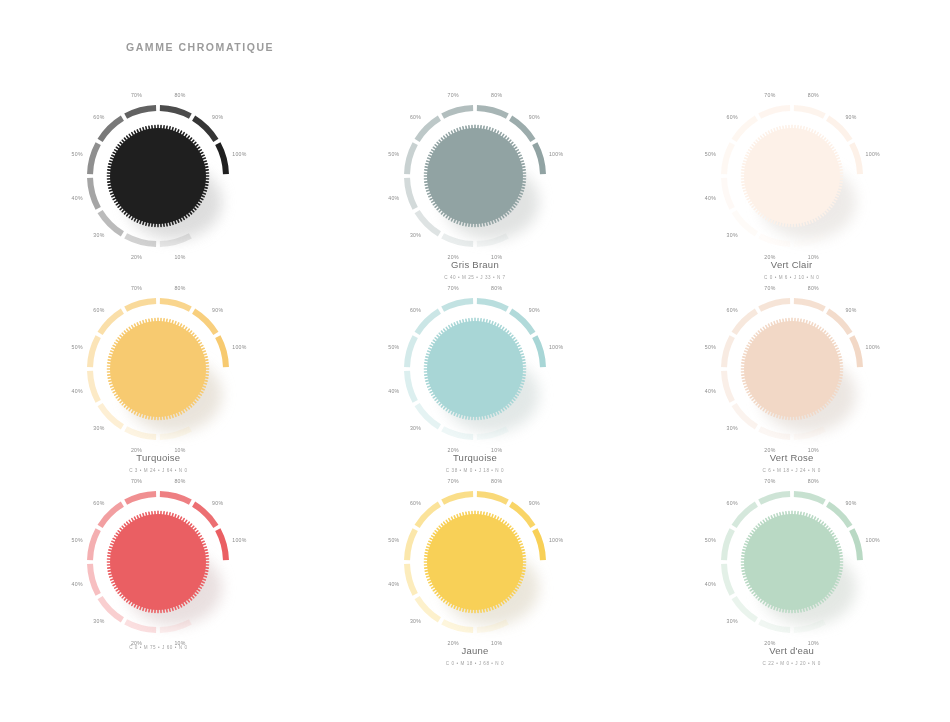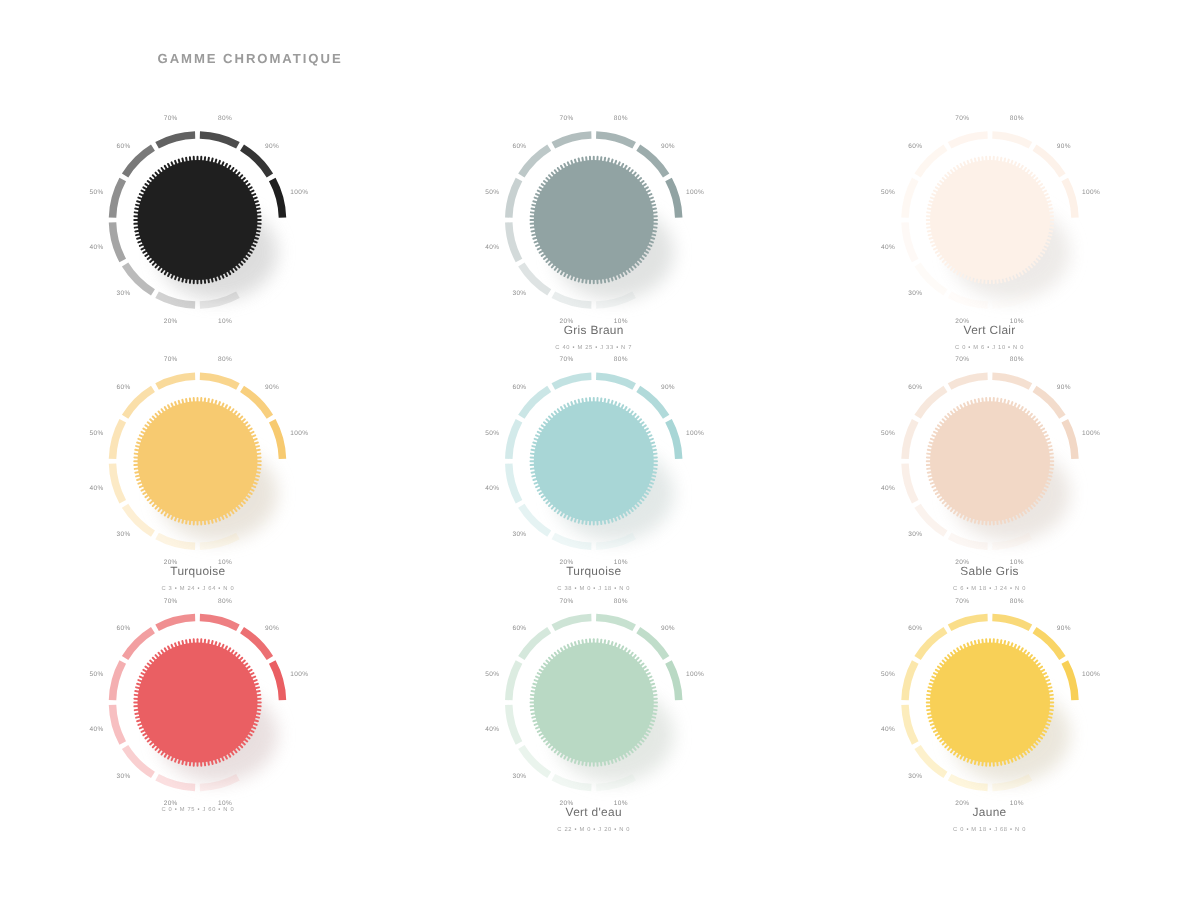--- a/index.html
+++ b/index.html
@@ -937,21 +937,21 @@
         <div class="tick-label" style="left: 40.603px; top: 135.397px;">30%</div>
         <div class="tick-label" style="left: 18.8622px; top: 97.7408px;">40%</div>
         <div class="tick-label" style="left: 18.8622px; top: 54.2592px;">50%</div>
         <div class="tick-label" style="left: 40.603px; top: 16.603px;">60%</div>
         <div class="tick-label" style="left: 78.2592px; top: -5.13777px;">70%</div>
         <div class="tick-label" style="left: 121.741px; top: -5.13777px;">80%</div>
         <div class="tick-label" style="left: 159.397px; top: 16.603px;">90%</div>
         <div class="tick-label" style="left: 181.138px; top: 54.2592px;">100%</div>
       </div>
       <div class="caption">
-        <div class="name">Sable Gris</div>
+        <div class="name">Vert Rose</div>
         <div class="cmyk">C 6 • M 18 • J 24 • N 0</div>
       </div>
     </div>
     <div class="swatch">
       <div class="dial-wrap">
         <svg class="dial-svg" viewBox="0 0 200 152">
           <defs>
             <filter id="blur6" x="-60%" y="-60%" width="240%" height="240%">
               <feGaussianBlur stdDeviation="7"></feGaussianBlur>
             </filter>
@@ -1087,20 +1087,163 @@
         <div class="tick-label" style="left: 181.138px; top: 54.2592px;">100%</div>
       </div>
       <div class="caption">
         <div class="cmyk">C 0 • M 75 • J 60 • N 0</div>
       </div>
     </div>
     <div class="swatch">
       <div class="dial-wrap">
         <svg class="dial-svg" viewBox="0 0 200 152">
           <defs>
+            <filter id="blur7" x="-60%" y="-60%" width="240%" height="240%">
+              <feGaussianBlur stdDeviation="7"></feGaussianBlur>
+            </filter>
+          </defs>
+          <ellipse cx="116" cy="102" rx="48" ry="38" fill="#e7e2d5" opacity="0.85" filter="url(#blur7)"></ellipse>
+          <path d="M 132.3424462167787 135.81610295492993 A 68 68 0 0 1 101.89867143320268 143.9734878227441" stroke="#f8d057" stroke-opacity="0.1" stroke-width="6" fill="none" stroke-linecap="butt"></path>
+          <path d="M 98.10132856679733 143.9734878227441 A 68 68 0 0 1 67.6575537832213 135.81610295492993" stroke="#f8d057" stroke-opacity="0.2" stroke-width="6" fill="none" stroke-linecap="butt"></path>
+          <path d="M 64.36895839403462 133.91743152172725 A 68 68 0 0 1 42.082568478272755 111.63104160596538" stroke="#f8d057" stroke-opacity="0.3" stroke-width="6" fill="none" stroke-linecap="butt"></path>
+          <path d="M 40.18389704507009 108.34244621677874 A 68 68 0 0 1 32.02651217725591 77.89867143320275" stroke="#f8d057" stroke-opacity="0.4" stroke-width="6" fill="none" stroke-linecap="butt"></path>
+          <path d="M 32.02651217725591 74.10132856679732 A 68 68 0 0 1 40.18389704507005 43.65755378322133" stroke="#f8d057" stroke-opacity="0.5" stroke-width="6" fill="none" stroke-linecap="butt"></path>
+          <path d="M 42.08256847827276 40.36895839403461 A 68 68 0 0 1 64.36895839403459 18.082568478272783" stroke="#f8d057" stroke-opacity="0.6" stroke-width="6" fill="none" stroke-linecap="butt"></path>
+          <path d="M 67.65755378322132 16.18389704507007 A 68 68 0 0 1 98.1013285667973 8.02651217725591" stroke="#f8d057" stroke-opacity="0.7" stroke-width="6" fill="none" stroke-linecap="butt"></path>
+          <path d="M 101.89867143320274 8.02651217725591 A 68 68 0 0 1 132.34244621677865 16.183897045070047" stroke="#f8d057" stroke-opacity="0.8" stroke-width="6" fill="none" stroke-linecap="butt"></path>
+          <path d="M 135.63104160596538 18.082568478272762 A 68 68 0 0 1 157.91743152172722 40.368958394034586" stroke="#f8d057" stroke-opacity="0.9" stroke-width="6" fill="none" stroke-linecap="butt"></path>
+          <path d="M 159.81610295492993 43.65755378322131 A 68 68 0 0 1 167.9734878227441 74.10132856679729" stroke="#f8d057" stroke-opacity="1" stroke-width="6" fill="none" stroke-linecap="butt"></path>
+          <g>
+            <line x1="100" y1="29.5" x2="100" y2="25.4" stroke="#f8d057" stroke-width="1.6" stroke-linecap="round"></line>
+            <line x1="102.80760013013631" y1="29.584836728615734" x2="103.05515196956767" y2="25.492316956300137" stroke="#f8d057" stroke-width="1.6" stroke-linecap="round"></line>
+            <line x1="105.60495563187253" y1="29.839037354440492" x2="106.09915602091935" y2="25.768930970638465" stroke="#f8d057" stroke-width="1.6" stroke-linecap="round"></line>
+            <line x1="108.38185925834662" y1="30.261674326957824" x2="109.12090491338364" y2="26.228832708474535" stroke="#f8d057" stroke-width="1.6" stroke-linecap="round"></line>
+            <line x1="111.12817838937143" y1="30.85120548968858" x2="112.10937261295041" y2="26.870344038241768" stroke="#f8d057" stroke-width="1.6" stroke-linecap="round"></line>
+            <line x1="113.83389200426694" y1="31.60547970735263" x2="115.05365452507327" y2="27.69112415466759" stroke="#f8d057" stroke-width="1.6" stroke-linecap="round"></line>
+            <line x1="116.48912724747791" y1="32.52174471512821" x2="117.9430072843523" y2="28.68817812011801" stroke="#f8d057" stroke-width="1.6" stroke-linecap="round"></line>
+            <line x1="119.08419545355318" y1="33.596657161367816" x2="120.76688795590948" y2="29.857867792800242" stroke="#f8d057" stroke-width="1.6" stroke-linecap="round"></line>
+            <line x1="121.60962750003524" y1="34.82629480712574" x2="123.5149925054147" y2="31.19592510194758" stroke="#f8d057" stroke-width="1.6" stroke-linecap="round"></line>
+            <line x1="124.05620835926103" y1="36.20617083798269" x2="126.17729339738943" y2="32.69746762154676" stroke="#f8d057" stroke-width="1.6" stroke-linecap="round"></line>
+            <line x1="126.41501072299874" y1="37.73125023594498" x2="128.74407618459648" y2="34.35701638578098" stroke="#f8d057" stroke-width="1.6" stroke-linecap="round"></line>
+            <line x1="128.67742757722726" y1="39.39596815167916" x2="131.20597495500428" y2="36.16851588118206" stroke="#f8d057" stroke-width="1.6" stroke-linecap="round"></line>
+            <line x1="130.835203608197" y1="41.1942502100438" x2="133.55400650698425" y2="38.12535614254229" stroke="#f8d057" stroke-width="1.6" stroke-linecap="round"></line>
+            <line x1="132.88046532517447" y1="43.119534674825545" x2="135.7796031280393" y2="40.220396871960695" stroke="#f8d057" stroke-width="1.6" stroke-linecap="round"></line>
+            <line x1="134.8057497899562" y1="45.16479639180303" x2="137.87464385745773" y2="42.44599349301577" stroke="#f8d057" stroke-width="1.6" stroke-linecap="round"></line>
+            <line x1="136.60403184832083" y1="47.32257242277275" x2="139.83148411881794" y2="44.79402504499572" stroke="#f8d057" stroke-width="1.6" stroke-linecap="round"></line>
+            <line x1="138.26874976405503" y1="49.584989277001256" x2="141.64298361421902" y2="47.25592381540352" stroke="#f8d057" stroke-width="1.6" stroke-linecap="round"></line>
+            <line x1="139.79382916201732" y1="51.94379164073896" x2="143.30253237845324" y2="49.822706602610566" stroke="#f8d057" stroke-width="1.6" stroke-linecap="round"></line>
+            <line x1="141.17370519287425" y1="54.39037249996476" x2="144.80407489805242" y2="52.48500749458531" stroke="#f8d057" stroke-width="1.6" stroke-linecap="round"></line>
+            <line x1="142.40334283863217" y1="56.91580454644681" x2="146.14213220719975" y2="55.233112044090504" stroke="#f8d057" stroke-width="1.6" stroke-linecap="round"></line>
+            <line x1="143.4782552848718" y1="59.51087275252209" x2="147.311821879882" y2="58.056992715647695" stroke="#f8d057" stroke-width="1.6" stroke-linecap="round"></line>
+            <line x1="144.39452029264737" y1="62.16610799573306" x2="148.3088758453324" y2="60.94634547492673" stroke="#f8d057" stroke-width="1.6" stroke-linecap="round"></line>
+            <line x1="145.1487945103114" y1="64.87182161062857" x2="149.12965596175823" y2="63.890627387049584" stroke="#f8d057" stroke-width="1.6" stroke-linecap="round"></line>
+            <line x1="145.73832567304217" y1="67.61814074165338" x2="149.77116729152547" y2="66.87909508661636" stroke="#f8d057" stroke-width="1.6" stroke-linecap="round"></line>
+            <line x1="146.1609626455595" y1="70.39504436812749" x2="150.23106902936155" y2="69.90084397908066" stroke="#f8d057" stroke-width="1.6" stroke-linecap="round"></line>
+            <line x1="146.41516327138427" y1="73.1923998698637" x2="150.50768304369987" y2="72.94484803043234" stroke="#f8d057" stroke-width="1.6" stroke-linecap="round"></line>
+            <line x1="146.5" y1="76" x2="150.6" y2="76" stroke="#f8d057" stroke-width="1.6" stroke-linecap="round"></line>
+            <line x1="146.41516327138427" y1="78.80760013013631" x2="150.50768304369987" y2="79.05515196956767" stroke="#f8d057" stroke-width="1.6" stroke-linecap="round"></line>
+            <line x1="146.1609626455595" y1="81.60495563187253" x2="150.23106902936155" y2="82.09915602091935" stroke="#f8d057" stroke-width="1.6" stroke-linecap="round"></line>
+            <line x1="145.73832567304217" y1="84.38185925834662" x2="149.77116729152547" y2="85.12090491338364" stroke="#f8d057" stroke-width="1.6" stroke-linecap="round"></line>
+            <line x1="145.1487945103114" y1="87.12817838937144" x2="149.12965596175823" y2="88.10937261295042" stroke="#f8d057" stroke-width="1.6" stroke-linecap="round"></line>
+            <line x1="144.39452029264737" y1="89.83389200426694" x2="148.3088758453324" y2="91.05365452507327" stroke="#f8d057" stroke-width="1.6" stroke-linecap="round"></line>
+            <line x1="143.4782552848718" y1="92.48912724747791" x2="147.311821879882" y2="93.9430072843523" stroke="#f8d057" stroke-width="1.6" stroke-linecap="round"></line>
+            <line x1="142.40334283863217" y1="95.08419545355319" x2="146.14213220719975" y2="96.76688795590951" stroke="#f8d057" stroke-width="1.6" stroke-linecap="round"></line>
+            <line x1="141.17370519287425" y1="97.60962750003523" x2="144.80407489805242" y2="99.51499250541468" stroke="#f8d057" stroke-width="1.6" stroke-linecap="round"></line>
+            <line x1="139.79382916201732" y1="100.05620835926103" x2="143.30253237845324" y2="102.17729339738943" stroke="#f8d057" stroke-width="1.6" stroke-linecap="round"></line>
+            <line x1="138.26874976405503" y1="102.41501072299874" x2="141.64298361421902" y2="104.74407618459648" stroke="#f8d057" stroke-width="1.6" stroke-linecap="round"></line>
+            <line x1="136.60403184832083" y1="104.67742757722726" x2="139.83148411881794" y2="107.2059749550043" stroke="#f8d057" stroke-width="1.6" stroke-linecap="round"></line>
+            <line x1="134.8057497899562" y1="106.83520360819698" x2="137.87464385745773" y2="109.55400650698425" stroke="#f8d057" stroke-width="1.6" stroke-linecap="round"></line>
+            <line x1="132.88046532517447" y1="108.88046532517446" x2="135.7796031280393" y2="111.7796031280393" stroke="#f8d057" stroke-width="1.6" stroke-linecap="round"></line>
+            <line x1="130.835203608197" y1="110.8057497899562" x2="133.55400650698425" y2="113.87464385745771" stroke="#f8d057" stroke-width="1.6" stroke-linecap="round"></line>
+            <line x1="128.67742757722726" y1="112.60403184832083" x2="131.20597495500428" y2="115.83148411881794" stroke="#f8d057" stroke-width="1.6" stroke-linecap="round"></line>
+            <line x1="126.41501072299874" y1="114.26874976405503" x2="128.74407618459648" y2="117.64298361421902" stroke="#f8d057" stroke-width="1.6" stroke-linecap="round"></line>
+            <line x1="124.05620835926103" y1="115.79382916201732" x2="126.17729339738943" y2="119.30253237845324" stroke="#f8d057" stroke-width="1.6" stroke-linecap="round"></line>
+            <line x1="121.60962750003523" y1="117.17370519287425" x2="123.51499250541468" y2="120.80407489805242" stroke="#f8d057" stroke-width="1.6" stroke-linecap="round"></line>
+            <line x1="119.08419545355318" y1="118.40334283863218" x2="120.76688795590948" y2="122.14213220719975" stroke="#f8d057" stroke-width="1.6" stroke-linecap="round"></line>
+            <line x1="116.48912724747791" y1="119.47825528487179" x2="117.9430072843523" y2="123.31182187988199" stroke="#f8d057" stroke-width="1.6" stroke-linecap="round"></line>
+            <line x1="113.83389200426693" y1="120.39452029264737" x2="115.05365452507326" y2="124.30887584533241" stroke="#f8d057" stroke-width="1.6" stroke-linecap="round"></line>
+            <line x1="111.12817838937143" y1="121.14879451031142" x2="112.10937261295041" y2="125.12965596175823" stroke="#f8d057" stroke-width="1.6" stroke-linecap="round"></line>
+            <line x1="108.38185925834662" y1="121.73832567304217" x2="109.12090491338364" y2="125.77116729152547" stroke="#f8d057" stroke-width="1.6" stroke-linecap="round"></line>
+            <line x1="105.60495563187251" y1="122.16096264555951" x2="106.09915602091934" y2="126.23106902936154" stroke="#f8d057" stroke-width="1.6" stroke-linecap="round"></line>
+            <line x1="102.8076001301363" y1="122.41516327138427" x2="103.05515196956766" y2="126.50768304369987" stroke="#f8d057" stroke-width="1.6" stroke-linecap="round"></line>
+            <line x1="100" y1="122.5" x2="100" y2="126.6" stroke="#f8d057" stroke-width="1.6" stroke-linecap="round"></line>
+            <line x1="97.19239986986368" y1="122.41516327138427" x2="96.94484803043231" y2="126.50768304369987" stroke="#f8d057" stroke-width="1.6" stroke-linecap="round"></line>
+            <line x1="94.39504436812747" y1="122.16096264555951" x2="93.90084397908065" y2="126.23106902936154" stroke="#f8d057" stroke-width="1.6" stroke-linecap="round"></line>
+            <line x1="91.61814074165339" y1="121.73832567304217" x2="90.87909508661637" y2="125.77116729152547" stroke="#f8d057" stroke-width="1.6" stroke-linecap="round"></line>
+            <line x1="88.87182161062856" y1="121.14879451031142" x2="87.89062738704956" y2="125.12965596175823" stroke="#f8d057" stroke-width="1.6" stroke-linecap="round"></line>
+            <line x1="86.16610799573304" y1="120.39452029264737" x2="84.94634547492672" y2="124.30887584533241" stroke="#f8d057" stroke-width="1.6" stroke-linecap="round"></line>
+            <line x1="83.51087275252209" y1="119.47825528487179" x2="82.0569927156477" y2="123.31182187988199" stroke="#f8d057" stroke-width="1.6" stroke-linecap="round"></line>
+            <line x1="80.91580454644682" y1="118.4033428386322" x2="79.23311204409052" y2="122.14213220719977" stroke="#f8d057" stroke-width="1.6" stroke-linecap="round"></line>
+            <line x1="78.39037249996477" y1="117.17370519287425" x2="76.48500749458532" y2="120.80407489805242" stroke="#f8d057" stroke-width="1.6" stroke-linecap="round"></line>
+            <line x1="75.94379164073898" y1="115.79382916201732" x2="73.82270660261058" y2="119.30253237845326" stroke="#f8d057" stroke-width="1.6" stroke-linecap="round"></line>
+            <line x1="73.58498927700126" y1="114.26874976405503" x2="71.25592381540352" y2="117.64298361421902" stroke="#f8d057" stroke-width="1.6" stroke-linecap="round"></line>
+            <line x1="71.32257242277274" y1="112.60403184832082" x2="68.7940250449957" y2="115.83148411881793" stroke="#f8d057" stroke-width="1.6" stroke-linecap="round"></line>
+            <line x1="69.16479639180302" y1="110.8057497899562" x2="66.44599349301575" y2="113.87464385745771" stroke="#f8d057" stroke-width="1.6" stroke-linecap="round"></line>
+            <line x1="67.11953467482554" y1="108.88046532517447" x2="64.2203968719607" y2="111.7796031280393" stroke="#f8d057" stroke-width="1.6" stroke-linecap="round"></line>
+            <line x1="65.1942502100438" y1="106.83520360819698" x2="62.12535614254228" y2="109.55400650698424" stroke="#f8d057" stroke-width="1.6" stroke-linecap="round"></line>
+            <line x1="63.39596815167916" y1="104.67742757722723" x2="60.16851588118205" y2="107.20597495500427" stroke="#f8d057" stroke-width="1.6" stroke-linecap="round"></line>
+            <line x1="61.73125023594498" y1="102.41501072299874" x2="58.35701638578099" y2="104.74407618459648" stroke="#f8d057" stroke-width="1.6" stroke-linecap="round"></line>
+            <line x1="60.206170837982675" y1="100.056208359261" x2="56.697467621546735" y2="102.1772933973894" stroke="#f8d057" stroke-width="1.6" stroke-linecap="round"></line>
+            <line x1="58.826294807125734" y1="97.60962750003523" x2="55.19592510194757" y2="99.51499250541468" stroke="#f8d057" stroke-width="1.6" stroke-linecap="round"></line>
+            <line x1="57.596657161367816" y1="95.08419545355319" x2="53.85786779280024" y2="96.7668879559095" stroke="#f8d057" stroke-width="1.6" stroke-linecap="round"></line>
+            <line x1="56.521744715128214" y1="92.48912724747791" x2="52.68817812011801" y2="93.94300728435232" stroke="#f8d057" stroke-width="1.6" stroke-linecap="round"></line>
+            <line x1="55.60547970735262" y1="89.83389200426693" x2="51.691124154667584" y2="91.05365452507326" stroke="#f8d057" stroke-width="1.6" stroke-linecap="round"></line>
+            <line x1="54.851205489688574" y1="87.12817838937141" x2="50.87034403824176" y2="88.1093726129504" stroke="#f8d057" stroke-width="1.6" stroke-linecap="round"></line>
+            <line x1="54.261674326957824" y1="84.38185925834661" x2="50.22883270847453" y2="85.12090491338361" stroke="#f8d057" stroke-width="1.6" stroke-linecap="round"></line>
+            <line x1="53.839037354440485" y1="81.6049556318725" x2="49.768930970638465" y2="82.09915602091932" stroke="#f8d057" stroke-width="1.6" stroke-linecap="round"></line>
+            <line x1="53.584836728615734" y1="78.8076001301363" x2="49.49231695630014" y2="79.05515196956766" stroke="#f8d057" stroke-width="1.6" stroke-linecap="round"></line>
+            <line x1="53.5" y1="76" x2="49.4" y2="76" stroke="#f8d057" stroke-width="1.6" stroke-linecap="round"></line>
+            <line x1="53.584836728615734" y1="73.19239986986372" x2="49.49231695630014" y2="72.94484803043234" stroke="#f8d057" stroke-width="1.6" stroke-linecap="round"></line>
+            <line x1="53.839037354440485" y1="70.39504436812751" x2="49.768930970638465" y2="69.90084397908069" stroke="#f8d057" stroke-width="1.6" stroke-linecap="round"></line>
+            <line x1="54.261674326957824" y1="67.61814074165336" x2="50.228832708474535" y2="66.87909508661635" stroke="#f8d057" stroke-width="1.6" stroke-linecap="round"></line>
+            <line x1="54.85120548968858" y1="64.87182161062856" x2="50.87034403824177" y2="63.89062738704957" stroke="#f8d057" stroke-width="1.6" stroke-linecap="round"></line>
+            <line x1="55.60547970735262" y1="62.16610799573307" x2="51.691124154667584" y2="60.94634547492674" stroke="#f8d057" stroke-width="1.6" stroke-linecap="round"></line>
+            <line x1="56.52174471512821" y1="59.51087275252211" x2="52.688178120118" y2="58.056992715647716" stroke="#f8d057" stroke-width="1.6" stroke-linecap="round"></line>
+            <line x1="57.596657161367816" y1="56.91580454644681" x2="53.85786779280024" y2="55.2331120440905" stroke="#f8d057" stroke-width="1.6" stroke-linecap="round"></line>
+            <line x1="58.82629480712574" y1="54.39037249996477" x2="55.19592510194758" y2="52.48500749458532" stroke="#f8d057" stroke-width="1.6" stroke-linecap="round"></line>
+            <line x1="60.20617083798269" y1="51.94379164073896" x2="56.69746762154676" y2="49.822706602610566" stroke="#f8d057" stroke-width="1.6" stroke-linecap="round"></line>
+            <line x1="61.731250235945" y1="49.58498927700123" x2="58.357016385781" y2="47.25592381540349" stroke="#f8d057" stroke-width="1.6" stroke-linecap="round"></line>
+            <line x1="63.39596815167918" y1="47.32257242277273" x2="60.16851588118207" y2="44.794025044995706" stroke="#f8d057" stroke-width="1.6" stroke-linecap="round"></line>
+            <line x1="65.1942502100438" y1="45.16479639180302" x2="62.12535614254229" y2="42.445993493015756" stroke="#f8d057" stroke-width="1.6" stroke-linecap="round"></line>
+            <line x1="67.11953467482553" y1="43.119534674825545" x2="64.22039687196069" y2="40.220396871960695" stroke="#f8d057" stroke-width="1.6" stroke-linecap="round"></line>
+            <line x1="69.16479639180301" y1="41.19425021004381" x2="66.44599349301575" y2="38.125356142542294" stroke="#f8d057" stroke-width="1.6" stroke-linecap="round"></line>
+            <line x1="71.32257242277275" y1="39.39596815167916" x2="68.79402504499572" y2="36.16851588118205" stroke="#f8d057" stroke-width="1.6" stroke-linecap="round"></line>
+            <line x1="73.58498927700126" y1="37.73125023594498" x2="71.2559238154035" y2="34.35701638578099" stroke="#f8d057" stroke-width="1.6" stroke-linecap="round"></line>
+            <line x1="75.94379164073894" y1="36.206170837982704" x2="73.82270660261055" y2="32.697467621546764" stroke="#f8d057" stroke-width="1.6" stroke-linecap="round"></line>
+            <line x1="78.39037249996474" y1="34.826294807125755" x2="76.48500749458529" y2="31.195925101947594" stroke="#f8d057" stroke-width="1.6" stroke-linecap="round"></line>
+            <line x1="80.91580454644681" y1="33.596657161367816" x2="79.2331120440905" y2="29.857867792800242" stroke="#f8d057" stroke-width="1.6" stroke-linecap="round"></line>
+            <line x1="83.51087275252208" y1="32.521744715128214" x2="82.05699271564768" y2="28.68817812011801" stroke="#f8d057" stroke-width="1.6" stroke-linecap="round"></line>
+            <line x1="86.16610799573303" y1="31.605479707352636" x2="84.9463454749267" y2="27.691124154667598" stroke="#f8d057" stroke-width="1.6" stroke-linecap="round"></line>
+            <line x1="88.8718216106286" y1="30.851205489688574" x2="87.89062738704962" y2="26.870344038241754" stroke="#f8d057" stroke-width="1.6" stroke-linecap="round"></line>
+            <line x1="91.6181407416534" y1="30.261674326957817" x2="90.8790950866164" y2="26.228832708474528" stroke="#f8d057" stroke-width="1.6" stroke-linecap="round"></line>
+            <line x1="94.3950443681275" y1="29.839037354440485" x2="93.90084397908068" y2="25.768930970638465" stroke="#f8d057" stroke-width="1.6" stroke-linecap="round"></line>
+            <line x1="97.1923998698637" y1="29.584836728615734" x2="96.94484803043233" y2="25.492316956300137" stroke="#f8d057" stroke-width="1.6" stroke-linecap="round"></line>
+          </g>
+          <circle cx="100" cy="76" r="48" fill="#f8d057"></circle>
+        </svg>
+        <div class="tick-label" style="left: 121.741px; top: 157.138px;">10%</div>
+        <div class="tick-label" style="left: 78.2592px; top: 157.138px;">20%</div>
+        <div class="tick-label" style="left: 40.603px; top: 135.397px;">30%</div>
+        <div class="tick-label" style="left: 18.8622px; top: 97.7408px;">40%</div>
+        <div class="tick-label" style="left: 18.8622px; top: 54.2592px;">50%</div>
+        <div class="tick-label" style="left: 40.603px; top: 16.603px;">60%</div>
+        <div class="tick-label" style="left: 78.2592px; top: -5.13777px;">70%</div>
+        <div class="tick-label" style="left: 121.741px; top: -5.13777px;">80%</div>
+        <div class="tick-label" style="left: 159.397px; top: 16.603px;">90%</div>
+        <div class="tick-label" style="left: 181.138px; top: 54.2592px;">100%</div>
+      </div>
+      <div class="caption">
+        <div class="name">Jaune</div>
+        <div class="cmyk">C 0 • M 18 • J 68 • N 0</div>
+      </div>
+    </div>
+    <div class="swatch">
+      <div class="dial-wrap">
+        <svg class="dial-svg" viewBox="0 0 200 152">
+          <defs>
             <filter id="blur8" x="-60%" y="-60%" width="240%" height="240%">
               <feGaussianBlur stdDeviation="7"></feGaussianBlur>
             </filter>
           </defs>
           <ellipse cx="116" cy="102" rx="48" ry="38" fill="#e0e4e0" opacity="0.85" filter="url(#blur8)"></ellipse>
           <path d="M 132.3424462167787 135.81610295492993 A 68 68 0 0 1 101.89867143320268 143.9734878227441" stroke="#b9d9c4" stroke-opacity="0.1" stroke-width="6" fill="none" stroke-linecap="butt"></path>
           <path d="M 98.10132856679733 143.9734878227441 A 68 68 0 0 1 67.6575537832213 135.81610295492993" stroke="#b9d9c4" stroke-opacity="0.2" stroke-width="6" fill="none" stroke-linecap="butt"></path>
           <path d="M 64.36895839403462 133.91743152172725 A 68 68 0 0 1 42.082568478272755 111.63104160596538" stroke="#b9d9c4" stroke-opacity="0.3" stroke-width="6" fill="none" stroke-linecap="butt"></path>
           <path d="M 40.18389704507009 108.34244621677874 A 68 68 0 0 1 32.02651217725591 77.89867143320275" stroke="#b9d9c4" stroke-opacity="0.4" stroke-width="6" fill="none" stroke-linecap="butt"></path>
           <path d="M 32.02651217725591 74.10132856679732 A 68 68 0 0 1 40.18389704507005 43.65755378322133" stroke="#b9d9c4" stroke-opacity="0.5" stroke-width="6" fill="none" stroke-linecap="butt"></path>
@@ -1226,156 +1369,13 @@
         <div class="tick-label" style="left: 78.2592px; top: -5.13777px;">70%</div>
         <div class="tick-label" style="left: 121.741px; top: -5.13777px;">80%</div>
         <div class="tick-label" style="left: 159.397px; top: 16.603px;">90%</div>
         <div class="tick-label" style="left: 181.138px; top: 54.2592px;">100%</div>
       </div>
       <div class="caption">
         <div class="name">Vert d'eau</div>
         <div class="cmyk">C 22 • M 0 • J 20 • N 0</div>
       </div>
     </div>
-    <div class="swatch">
-      <div class="dial-wrap">
-        <svg class="dial-svg" viewBox="0 0 200 152">
-          <defs>
-            <filter id="blur7" x="-60%" y="-60%" width="240%" height="240%">
-              <feGaussianBlur stdDeviation="7"></feGaussianBlur>
-            </filter>
-          </defs>
-          <ellipse cx="116" cy="102" rx="48" ry="38" fill="#e7e2d5" opacity="0.85" filter="url(#blur7)"></ellipse>
-          <path d="M 132.3424462167787 135.81610295492993 A 68 68 0 0 1 101.89867143320268 143.9734878227441" stroke="#f8d057" stroke-opacity="0.1" stroke-width="6" fill="none" stroke-linecap="butt"></path>
-          <path d="M 98.10132856679733 143.9734878227441 A 68 68 0 0 1 67.6575537832213 135.81610295492993" stroke="#f8d057" stroke-opacity="0.2" stroke-width="6" fill="none" stroke-linecap="butt"></path>
-          <path d="M 64.36895839403462 133.91743152172725 A 68 68 0 0 1 42.082568478272755 111.63104160596538" stroke="#f8d057" stroke-opacity="0.3" stroke-width="6" fill="none" stroke-linecap="butt"></path>
-          <path d="M 40.18389704507009 108.34244621677874 A 68 68 0 0 1 32.02651217725591 77.89867143320275" stroke="#f8d057" stroke-opacity="0.4" stroke-width="6" fill="none" stroke-linecap="butt"></path>
-          <path d="M 32.02651217725591 74.10132856679732 A 68 68 0 0 1 40.18389704507005 43.65755378322133" stroke="#f8d057" stroke-opacity="0.5" stroke-width="6" fill="none" stroke-linecap="butt"></path>
-          <path d="M 42.08256847827276 40.36895839403461 A 68 68 0 0 1 64.36895839403459 18.082568478272783" stroke="#f8d057" stroke-opacity="0.6" stroke-width="6" fill="none" stroke-linecap="butt"></path>
-          <path d="M 67.65755378322132 16.18389704507007 A 68 68 0 0 1 98.1013285667973 8.02651217725591" stroke="#f8d057" stroke-opacity="0.7" stroke-width="6" fill="none" stroke-linecap="butt"></path>
-          <path d="M 101.89867143320274 8.02651217725591 A 68 68 0 0 1 132.34244621677865 16.183897045070047" stroke="#f8d057" stroke-opacity="0.8" stroke-width="6" fill="none" stroke-linecap="butt"></path>
-          <path d="M 135.63104160596538 18.082568478272762 A 68 68 0 0 1 157.91743152172722 40.368958394034586" stroke="#f8d057" stroke-opacity="0.9" stroke-width="6" fill="none" stroke-linecap="butt"></path>
-          <path d="M 159.81610295492993 43.65755378322131 A 68 68 0 0 1 167.9734878227441 74.10132856679729" stroke="#f8d057" stroke-opacity="1" stroke-width="6" fill="none" stroke-linecap="butt"></path>
-          <g>
-            <line x1="100" y1="29.5" x2="100" y2="25.4" stroke="#f8d057" stroke-width="1.6" stroke-linecap="round"></line>
-            <line x1="102.80760013013631" y1="29.584836728615734" x2="103.05515196956767" y2="25.492316956300137" stroke="#f8d057" stroke-width="1.6" stroke-linecap="round"></line>
-            <line x1="105.60495563187253" y1="29.839037354440492" x2="106.09915602091935" y2="25.768930970638465" stroke="#f8d057" stroke-width="1.6" stroke-linecap="round"></line>
-            <line x1="108.38185925834662" y1="30.261674326957824" x2="109.12090491338364" y2="26.228832708474535" stroke="#f8d057" stroke-width="1.6" stroke-linecap="round"></line>
-            <line x1="111.12817838937143" y1="30.85120548968858" x2="112.10937261295041" y2="26.870344038241768" stroke="#f8d057" stroke-width="1.6" stroke-linecap="round"></line>
-            <line x1="113.83389200426694" y1="31.60547970735263" x2="115.05365452507327" y2="27.69112415466759" stroke="#f8d057" stroke-width="1.6" stroke-linecap="round"></line>
-            <line x1="116.48912724747791" y1="32.52174471512821" x2="117.9430072843523" y2="28.68817812011801" stroke="#f8d057" stroke-width="1.6" stroke-linecap="round"></line>
-            <line x1="119.08419545355318" y1="33.596657161367816" x2="120.76688795590948" y2="29.857867792800242" stroke="#f8d057" stroke-width="1.6" stroke-linecap="round"></line>
-            <line x1="121.60962750003524" y1="34.82629480712574" x2="123.5149925054147" y2="31.19592510194758" stroke="#f8d057" stroke-width="1.6" stroke-linecap="round"></line>
-            <line x1="124.05620835926103" y1="36.20617083798269" x2="126.17729339738943" y2="32.69746762154676" stroke="#f8d057" stroke-width="1.6" stroke-linecap="round"></line>
-            <line x1="126.41501072299874" y1="37.73125023594498" x2="128.74407618459648" y2="34.35701638578098" stroke="#f8d057" stroke-width="1.6" stroke-linecap="round"></line>
-            <line x1="128.67742757722726" y1="39.39596815167916" x2="131.20597495500428" y2="36.16851588118206" stroke="#f8d057" stroke-width="1.6" stroke-linecap="round"></line>
-            <line x1="130.835203608197" y1="41.1942502100438" x2="133.55400650698425" y2="38.12535614254229" stroke="#f8d057" stroke-width="1.6" stroke-linecap="round"></line>
-            <line x1="132.88046532517447" y1="43.119534674825545" x2="135.7796031280393" y2="40.220396871960695" stroke="#f8d057" stroke-width="1.6" stroke-linecap="round"></line>
-            <line x1="134.8057497899562" y1="45.16479639180303" x2="137.87464385745773" y2="42.44599349301577" stroke="#f8d057" stroke-width="1.6" stroke-linecap="round"></line>
-            <line x1="136.60403184832083" y1="47.32257242277275" x2="139.83148411881794" y2="44.79402504499572" stroke="#f8d057" stroke-width="1.6" stroke-linecap="round"></line>
-            <line x1="138.26874976405503" y1="49.584989277001256" x2="141.64298361421902" y2="47.25592381540352" stroke="#f8d057" stroke-width="1.6" stroke-linecap="round"></line>
-            <line x1="139.79382916201732" y1="51.94379164073896" x2="143.30253237845324" y2="49.822706602610566" stroke="#f8d057" stroke-width="1.6" stroke-linecap="round"></line>
-            <line x1="141.17370519287425" y1="54.39037249996476" x2="144.80407489805242" y2="52.48500749458531" stroke="#f8d057" stroke-width="1.6" stroke-linecap="round"></line>
-            <line x1="142.40334283863217" y1="56.91580454644681" x2="146.14213220719975" y2="55.233112044090504" stroke="#f8d057" stroke-width="1.6" stroke-linecap="round"></line>
-            <line x1="143.4782552848718" y1="59.51087275252209" x2="147.311821879882" y2="58.056992715647695" stroke="#f8d057" stroke-width="1.6" stroke-linecap="round"></line>
-            <line x1="144.39452029264737" y1="62.16610799573306" x2="148.3088758453324" y2="60.94634547492673" stroke="#f8d057" stroke-width="1.6" stroke-linecap="round"></line>
-            <line x1="145.1487945103114" y1="64.87182161062857" x2="149.12965596175823" y2="63.890627387049584" stroke="#f8d057" stroke-width="1.6" stroke-linecap="round"></line>
-            <line x1="145.73832567304217" y1="67.61814074165338" x2="149.77116729152547" y2="66.87909508661636" stroke="#f8d057" stroke-width="1.6" stroke-linecap="round"></line>
-            <line x1="146.1609626455595" y1="70.39504436812749" x2="150.23106902936155" y2="69.90084397908066" stroke="#f8d057" stroke-width="1.6" stroke-linecap="round"></line>
-            <line x1="146.41516327138427" y1="73.1923998698637" x2="150.50768304369987" y2="72.94484803043234" stroke="#f8d057" stroke-width="1.6" stroke-linecap="round"></line>
-            <line x1="146.5" y1="76" x2="150.6" y2="76" stroke="#f8d057" stroke-width="1.6" stroke-linecap="round"></line>
-            <line x1="146.41516327138427" y1="78.80760013013631" x2="150.50768304369987" y2="79.05515196956767" stroke="#f8d057" stroke-width="1.6" stroke-linecap="round"></line>
-            <line x1="146.1609626455595" y1="81.60495563187253" x2="150.23106902936155" y2="82.09915602091935" stroke="#f8d057" stroke-width="1.6" stroke-linecap="round"></line>
-            <line x1="145.73832567304217" y1="84.38185925834662" x2="149.77116729152547" y2="85.12090491338364" stroke="#f8d057" stroke-width="1.6" stroke-linecap="round"></line>
-            <line x1="145.1487945103114" y1="87.12817838937144" x2="149.12965596175823" y2="88.10937261295042" stroke="#f8d057" stroke-width="1.6" stroke-linecap="round"></line>
-            <line x1="144.39452029264737" y1="89.83389200426694" x2="148.3088758453324" y2="91.05365452507327" stroke="#f8d057" stroke-width="1.6" stroke-linecap="round"></line>
-            <line x1="143.4782552848718" y1="92.48912724747791" x2="147.311821879882" y2="93.9430072843523" stroke="#f8d057" stroke-width="1.6" stroke-linecap="round"></line>
-            <line x1="142.40334283863217" y1="95.08419545355319" x2="146.14213220719975" y2="96.76688795590951" stroke="#f8d057" stroke-width="1.6" stroke-linecap="round"></line>
-            <line x1="141.17370519287425" y1="97.60962750003523" x2="144.80407489805242" y2="99.51499250541468" stroke="#f8d057" stroke-width="1.6" stroke-linecap="round"></line>
-            <line x1="139.79382916201732" y1="100.05620835926103" x2="143.30253237845324" y2="102.17729339738943" stroke="#f8d057" stroke-width="1.6" stroke-linecap="round"></line>
-            <line x1="138.26874976405503" y1="102.41501072299874" x2="141.64298361421902" y2="104.74407618459648" stroke="#f8d057" stroke-width="1.6" stroke-linecap="round"></line>
-            <line x1="136.60403184832083" y1="104.67742757722726" x2="139.83148411881794" y2="107.2059749550043" stroke="#f8d057" stroke-width="1.6" stroke-linecap="round"></line>
-            <line x1="134.8057497899562" y1="106.83520360819698" x2="137.87464385745773" y2="109.55400650698425" stroke="#f8d057" stroke-width="1.6" stroke-linecap="round"></line>
-            <line x1="132.88046532517447" y1="108.88046532517446" x2="135.7796031280393" y2="111.7796031280393" stroke="#f8d057" stroke-width="1.6" stroke-linecap="round"></line>
-            <line x1="130.835203608197" y1="110.8057497899562" x2="133.55400650698425" y2="113.87464385745771" stroke="#f8d057" stroke-width="1.6" stroke-linecap="round"></line>
-            <line x1="128.67742757722726" y1="112.60403184832083" x2="131.20597495500428" y2="115.83148411881794" stroke="#f8d057" stroke-width="1.6" stroke-linecap="round"></line>
-            <line x1="126.41501072299874" y1="114.26874976405503" x2="128.74407618459648" y2="117.64298361421902" stroke="#f8d057" stroke-width="1.6" stroke-linecap="round"></line>
-            <line x1="124.05620835926103" y1="115.79382916201732" x2="126.17729339738943" y2="119.30253237845324" stroke="#f8d057" stroke-width="1.6" stroke-linecap="round"></line>
-            <line x1="121.60962750003523" y1="117.17370519287425" x2="123.51499250541468" y2="120.80407489805242" stroke="#f8d057" stroke-width="1.6" stroke-linecap="round"></line>
-            <line x1="119.08419545355318" y1="118.40334283863218" x2="120.76688795590948" y2="122.14213220719975" stroke="#f8d057" stroke-width="1.6" stroke-linecap="round"></line>
-            <line x1="116.48912724747791" y1="119.47825528487179" x2="117.9430072843523" y2="123.31182187988199" stroke="#f8d057" stroke-width="1.6" stroke-linecap="round"></line>
-            <line x1="113.83389200426693" y1="120.39452029264737" x2="115.05365452507326" y2="124.30887584533241" stroke="#f8d057" stroke-width="1.6" stroke-linecap="round"></line>
-            <line x1="111.12817838937143" y1="121.14879451031142" x2="112.10937261295041" y2="125.12965596175823" stroke="#f8d057" stroke-width="1.6" stroke-linecap="round"></line>
-            <line x1="108.38185925834662" y1="121.73832567304217" x2="109.12090491338364" y2="125.77116729152547" stroke="#f8d057" stroke-width="1.6" stroke-linecap="round"></line>
-            <line x1="105.60495563187251" y1="122.16096264555951" x2="106.09915602091934" y2="126.23106902936154" stroke="#f8d057" stroke-width="1.6" stroke-linecap="round"></line>
-            <line x1="102.8076001301363" y1="122.41516327138427" x2="103.05515196956766" y2="126.50768304369987" stroke="#f8d057" stroke-width="1.6" stroke-linecap="round"></line>
-            <line x1="100" y1="122.5" x2="100" y2="126.6" stroke="#f8d057" stroke-width="1.6" stroke-linecap="round"></line>
-            <line x1="97.19239986986368" y1="122.41516327138427" x2="96.94484803043231" y2="126.50768304369987" stroke="#f8d057" stroke-width="1.6" stroke-linecap="round"></line>
-            <line x1="94.39504436812747" y1="122.16096264555951" x2="93.90084397908065" y2="126.23106902936154" stroke="#f8d057" stroke-width="1.6" stroke-linecap="round"></line>
-            <line x1="91.61814074165339" y1="121.73832567304217" x2="90.87909508661637" y2="125.77116729152547" stroke="#f8d057" stroke-width="1.6" stroke-linecap="round"></line>
-            <line x1="88.87182161062856" y1="121.14879451031142" x2="87.89062738704956" y2="125.12965596175823" stroke="#f8d057" stroke-width="1.6" stroke-linecap="round"></line>
-            <line x1="86.16610799573304" y1="120.39452029264737" x2="84.94634547492672" y2="124.30887584533241" stroke="#f8d057" stroke-width="1.6" stroke-linecap="round"></line>
-            <line x1="83.51087275252209" y1="119.47825528487179" x2="82.0569927156477" y2="123.31182187988199" stroke="#f8d057" stroke-width="1.6" stroke-linecap="round"></line>
-            <line x1="80.91580454644682" y1="118.4033428386322" x2="79.23311204409052" y2="122.14213220719977" stroke="#f8d057" stroke-width="1.6" stroke-linecap="round"></line>
-            <line x1="78.39037249996477" y1="117.17370519287425" x2="76.48500749458532" y2="120.80407489805242" stroke="#f8d057" stroke-width="1.6" stroke-linecap="round"></line>
-            <line x1="75.94379164073898" y1="115.79382916201732" x2="73.82270660261058" y2="119.30253237845326" stroke="#f8d057" stroke-width="1.6" stroke-linecap="round"></line>
-            <line x1="73.58498927700126" y1="114.26874976405503" x2="71.25592381540352" y2="117.64298361421902" stroke="#f8d057" stroke-width="1.6" stroke-linecap="round"></line>
-            <line x1="71.32257242277274" y1="112.60403184832082" x2="68.7940250449957" y2="115.83148411881793" stroke="#f8d057" stroke-width="1.6" stroke-linecap="round"></line>
-            <line x1="69.16479639180302" y1="110.8057497899562" x2="66.44599349301575" y2="113.87464385745771" stroke="#f8d057" stroke-width="1.6" stroke-linecap="round"></line>
-            <line x1="67.11953467482554" y1="108.88046532517447" x2="64.2203968719607" y2="111.7796031280393" stroke="#f8d057" stroke-width="1.6" stroke-linecap="round"></line>
-            <line x1="65.1942502100438" y1="106.83520360819698" x2="62.12535614254228" y2="109.55400650698424" stroke="#f8d057" stroke-width="1.6" stroke-linecap="round"></line>
-            <line x1="63.39596815167916" y1="104.67742757722723" x2="60.16851588118205" y2="107.20597495500427" stroke="#f8d057" stroke-width="1.6" stroke-linecap="round"></line>
-            <line x1="61.73125023594498" y1="102.41501072299874" x2="58.35701638578099" y2="104.74407618459648" stroke="#f8d057" stroke-width="1.6" stroke-linecap="round"></line>
-            <line x1="60.206170837982675" y1="100.056208359261" x2="56.697467621546735" y2="102.1772933973894" stroke="#f8d057" stroke-width="1.6" stroke-linecap="round"></line>
-            <line x1="58.826294807125734" y1="97.60962750003523" x2="55.19592510194757" y2="99.51499250541468" stroke="#f8d057" stroke-width="1.6" stroke-linecap="round"></line>
-            <line x1="57.596657161367816" y1="95.08419545355319" x2="53.85786779280024" y2="96.7668879559095" stroke="#f8d057" stroke-width="1.6" stroke-linecap="round"></line>
-            <line x1="56.521744715128214" y1="92.48912724747791" x2="52.68817812011801" y2="93.94300728435232" stroke="#f8d057" stroke-width="1.6" stroke-linecap="round"></line>
-            <line x1="55.60547970735262" y1="89.83389200426693" x2="51.691124154667584" y2="91.05365452507326" stroke="#f8d057" stroke-width="1.6" stroke-linecap="round"></line>
-            <line x1="54.851205489688574" y1="87.12817838937141" x2="50.87034403824176" y2="88.1093726129504" stroke="#f8d057" stroke-width="1.6" stroke-linecap="round"></line>
-            <line x1="54.261674326957824" y1="84.38185925834661" x2="50.22883270847453" y2="85.12090491338361" stroke="#f8d057" stroke-width="1.6" stroke-linecap="round"></line>
-            <line x1="53.839037354440485" y1="81.6049556318725" x2="49.768930970638465" y2="82.09915602091932" stroke="#f8d057" stroke-width="1.6" stroke-linecap="round"></line>
-            <line x1="53.584836728615734" y1="78.8076001301363" x2="49.49231695630014" y2="79.05515196956766" stroke="#f8d057" stroke-width="1.6" stroke-linecap="round"></line>
-            <line x1="53.5" y1="76" x2="49.4" y2="76" stroke="#f8d057" stroke-width="1.6" stroke-linecap="round"></line>
-            <line x1="53.584836728615734" y1="73.19239986986372" x2="49.49231695630014" y2="72.94484803043234" stroke="#f8d057" stroke-width="1.6" stroke-linecap="round"></line>
-            <line x1="53.839037354440485" y1="70.39504436812751" x2="49.768930970638465" y2="69.90084397908069" stroke="#f8d057" stroke-width="1.6" stroke-linecap="round"></line>
-            <line x1="54.261674326957824" y1="67.61814074165336" x2="50.228832708474535" y2="66.87909508661635" stroke="#f8d057" stroke-width="1.6" stroke-linecap="round"></line>
-            <line x1="54.85120548968858" y1="64.87182161062856" x2="50.87034403824177" y2="63.89062738704957" stroke="#f8d057" stroke-width="1.6" stroke-linecap="round"></line>
-            <line x1="55.60547970735262" y1="62.16610799573307" x2="51.691124154667584" y2="60.94634547492674" stroke="#f8d057" stroke-width="1.6" stroke-linecap="round"></line>
-            <line x1="56.52174471512821" y1="59.51087275252211" x2="52.688178120118" y2="58.056992715647716" stroke="#f8d057" stroke-width="1.6" stroke-linecap="round"></line>
-            <line x1="57.596657161367816" y1="56.91580454644681" x2="53.85786779280024" y2="55.2331120440905" stroke="#f8d057" stroke-width="1.6" stroke-linecap="round"></line>
-            <line x1="58.82629480712574" y1="54.39037249996477" x2="55.19592510194758" y2="52.48500749458532" stroke="#f8d057" stroke-width="1.6" stroke-linecap="round"></line>
-            <line x1="60.20617083798269" y1="51.94379164073896" x2="56.69746762154676" y2="49.822706602610566" stroke="#f8d057" stroke-width="1.6" stroke-linecap="round"></line>
-            <line x1="61.731250235945" y1="49.58498927700123" x2="58.357016385781" y2="47.25592381540349" stroke="#f8d057" stroke-width="1.6" stroke-linecap="round"></line>
-            <line x1="63.39596815167918" y1="47.32257242277273" x2="60.16851588118207" y2="44.794025044995706" stroke="#f8d057" stroke-width="1.6" stroke-linecap="round"></line>
-            <line x1="65.1942502100438" y1="45.16479639180302" x2="62.12535614254229" y2="42.445993493015756" stroke="#f8d057" stroke-width="1.6" stroke-linecap="round"></line>
-            <line x1="67.11953467482553" y1="43.119534674825545" x2="64.22039687196069" y2="40.220396871960695" stroke="#f8d057" stroke-width="1.6" stroke-linecap="round"></line>
-            <line x1="69.16479639180301" y1="41.19425021004381" x2="66.44599349301575" y2="38.125356142542294" stroke="#f8d057" stroke-width="1.6" stroke-linecap="round"></line>
-            <line x1="71.32257242277275" y1="39.39596815167916" x2="68.79402504499572" y2="36.16851588118205" stroke="#f8d057" stroke-width="1.6" stroke-linecap="round"></line>
-            <line x1="73.58498927700126" y1="37.73125023594498" x2="71.2559238154035" y2="34.35701638578099" stroke="#f8d057" stroke-width="1.6" stroke-linecap="round"></line>
-            <line x1="75.94379164073894" y1="36.206170837982704" x2="73.82270660261055" y2="32.697467621546764" stroke="#f8d057" stroke-width="1.6" stroke-linecap="round"></line>
-            <line x1="78.39037249996474" y1="34.826294807125755" x2="76.48500749458529" y2="31.195925101947594" stroke="#f8d057" stroke-width="1.6" stroke-linecap="round"></line>
-            <line x1="80.91580454644681" y1="33.596657161367816" x2="79.2331120440905" y2="29.857867792800242" stroke="#f8d057" stroke-width="1.6" stroke-linecap="round"></line>
-            <line x1="83.51087275252208" y1="32.521744715128214" x2="82.05699271564768" y2="28.68817812011801" stroke="#f8d057" stroke-width="1.6" stroke-linecap="round"></line>
-            <line x1="86.16610799573303" y1="31.605479707352636" x2="84.9463454749267" y2="27.691124154667598" stroke="#f8d057" stroke-width="1.6" stroke-linecap="round"></line>
-            <line x1="88.8718216106286" y1="30.851205489688574" x2="87.89062738704962" y2="26.870344038241754" stroke="#f8d057" stroke-width="1.6" stroke-linecap="round"></line>
-            <line x1="91.6181407416534" y1="30.261674326957817" x2="90.8790950866164" y2="26.228832708474528" stroke="#f8d057" stroke-width="1.6" stroke-linecap="round"></line>
-            <line x1="94.3950443681275" y1="29.839037354440485" x2="93.90084397908068" y2="25.768930970638465" stroke="#f8d057" stroke-width="1.6" stroke-linecap="round"></line>
-            <line x1="97.1923998698637" y1="29.584836728615734" x2="96.94484803043233" y2="25.492316956300137" stroke="#f8d057" stroke-width="1.6" stroke-linecap="round"></line>
-          </g>
-          <circle cx="100" cy="76" r="48" fill="#f8d057"></circle>
-        </svg>
-        <div class="tick-label" style="left: 121.741px; top: 157.138px;">10%</div>
-        <div class="tick-label" style="left: 78.2592px; top: 157.138px;">20%</div>
-        <div class="tick-label" style="left: 40.603px; top: 135.397px;">30%</div>
-        <div class="tick-label" style="left: 18.8622px; top: 97.7408px;">40%</div>
-        <div class="tick-label" style="left: 18.8622px; top: 54.2592px;">50%</div>
-        <div class="tick-label" style="left: 40.603px; top: 16.603px;">60%</div>
-        <div class="tick-label" style="left: 78.2592px; top: -5.13777px;">70%</div>
-        <div class="tick-label" style="left: 121.741px; top: -5.13777px;">80%</div>
-        <div class="tick-label" style="left: 159.397px; top: 16.603px;">90%</div>
-        <div class="tick-label" style="left: 181.138px; top: 54.2592px;">100%</div>
-      </div>
-      <div class="caption">
-        <div class="name">Jaune</div>
-        <div class="cmyk">C 0 • M 18 • J 68 • N 0</div>
-      </div>
-    </div>
   </div>
 
 </body></html>

